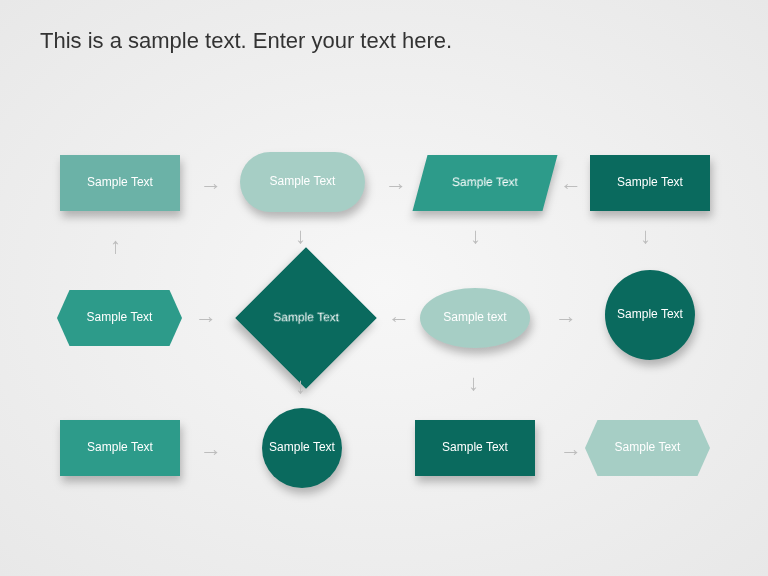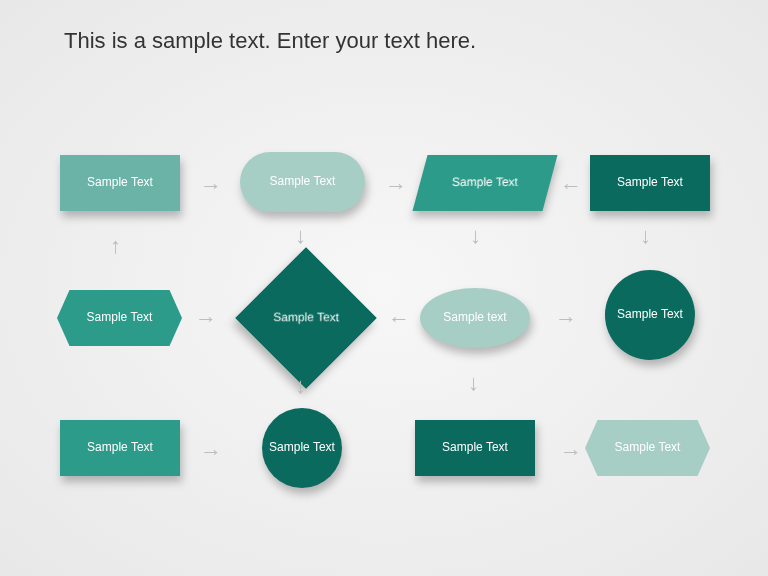--- a/index.html
+++ b/index.html
@@ -8,21 +8,20 @@
     background:radial-gradient(ellipse at center, #f7f7f7 0%, #e8e8e8 100%);
     font-family:Arial, sans-serif;
     position:relative;
     overflow:hidden;
   }
   .title {
     position:absolute;
     top:28px; left:40px;
     font-size:22px;
     color:#333;
-    margin-left:24px;
   }
   .shape {
     position:absolute;
     display:flex;
     align-items:center;
     justify-content:center;
     color:#fff;
     font-size:12px;
     text-align:center;
     line-height:1.3;

